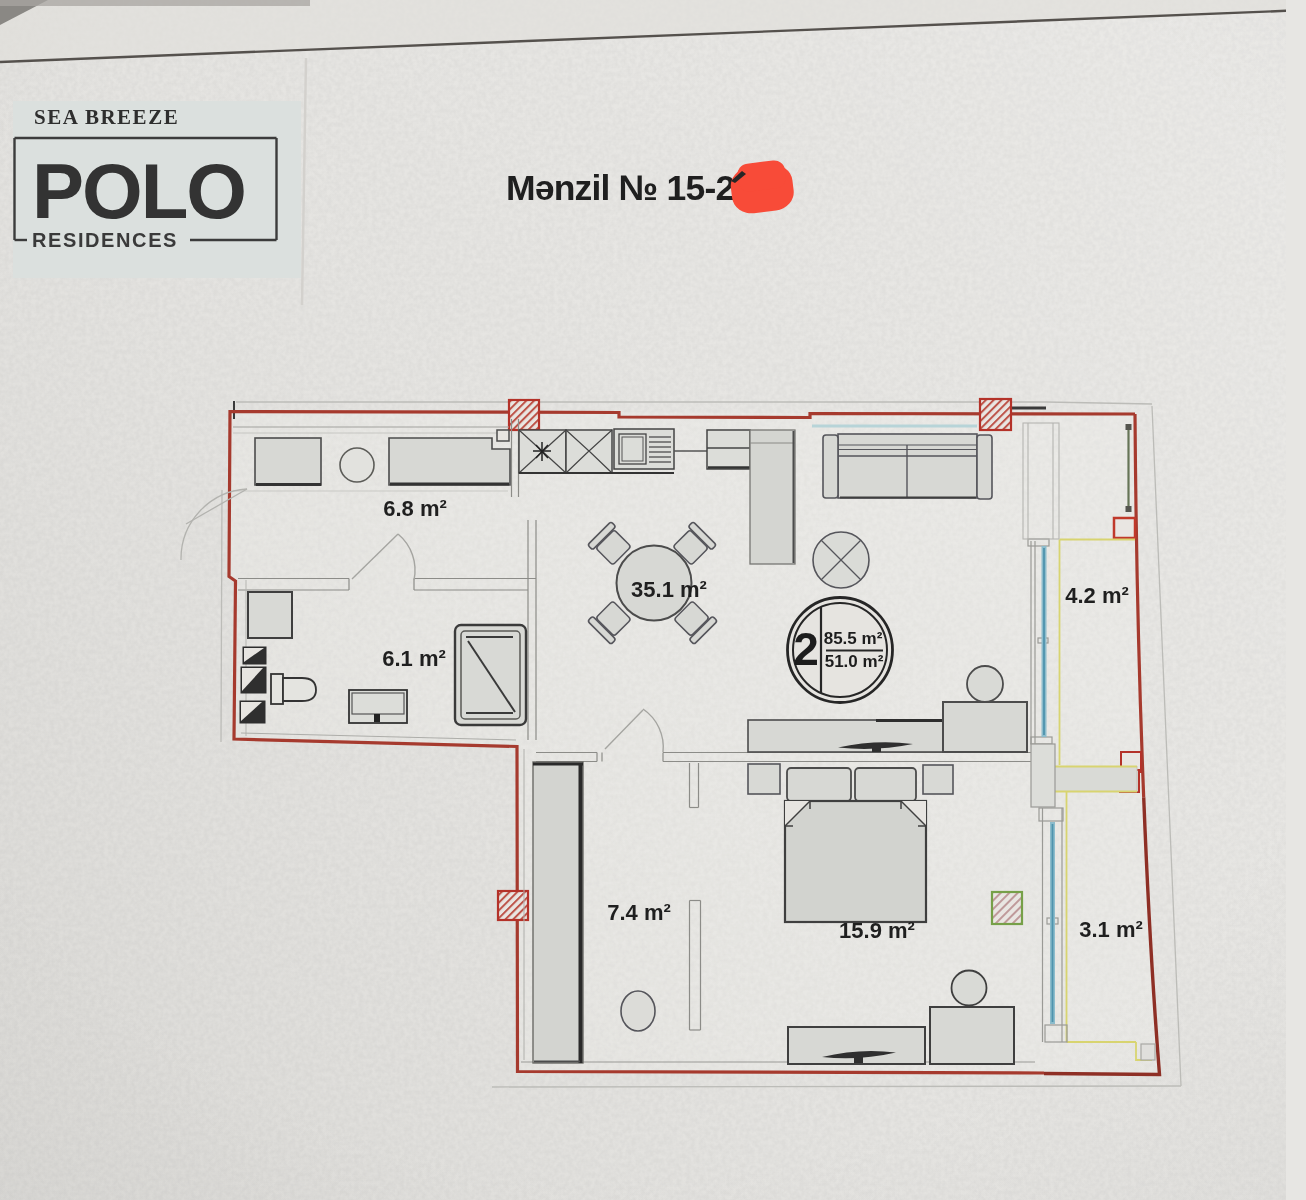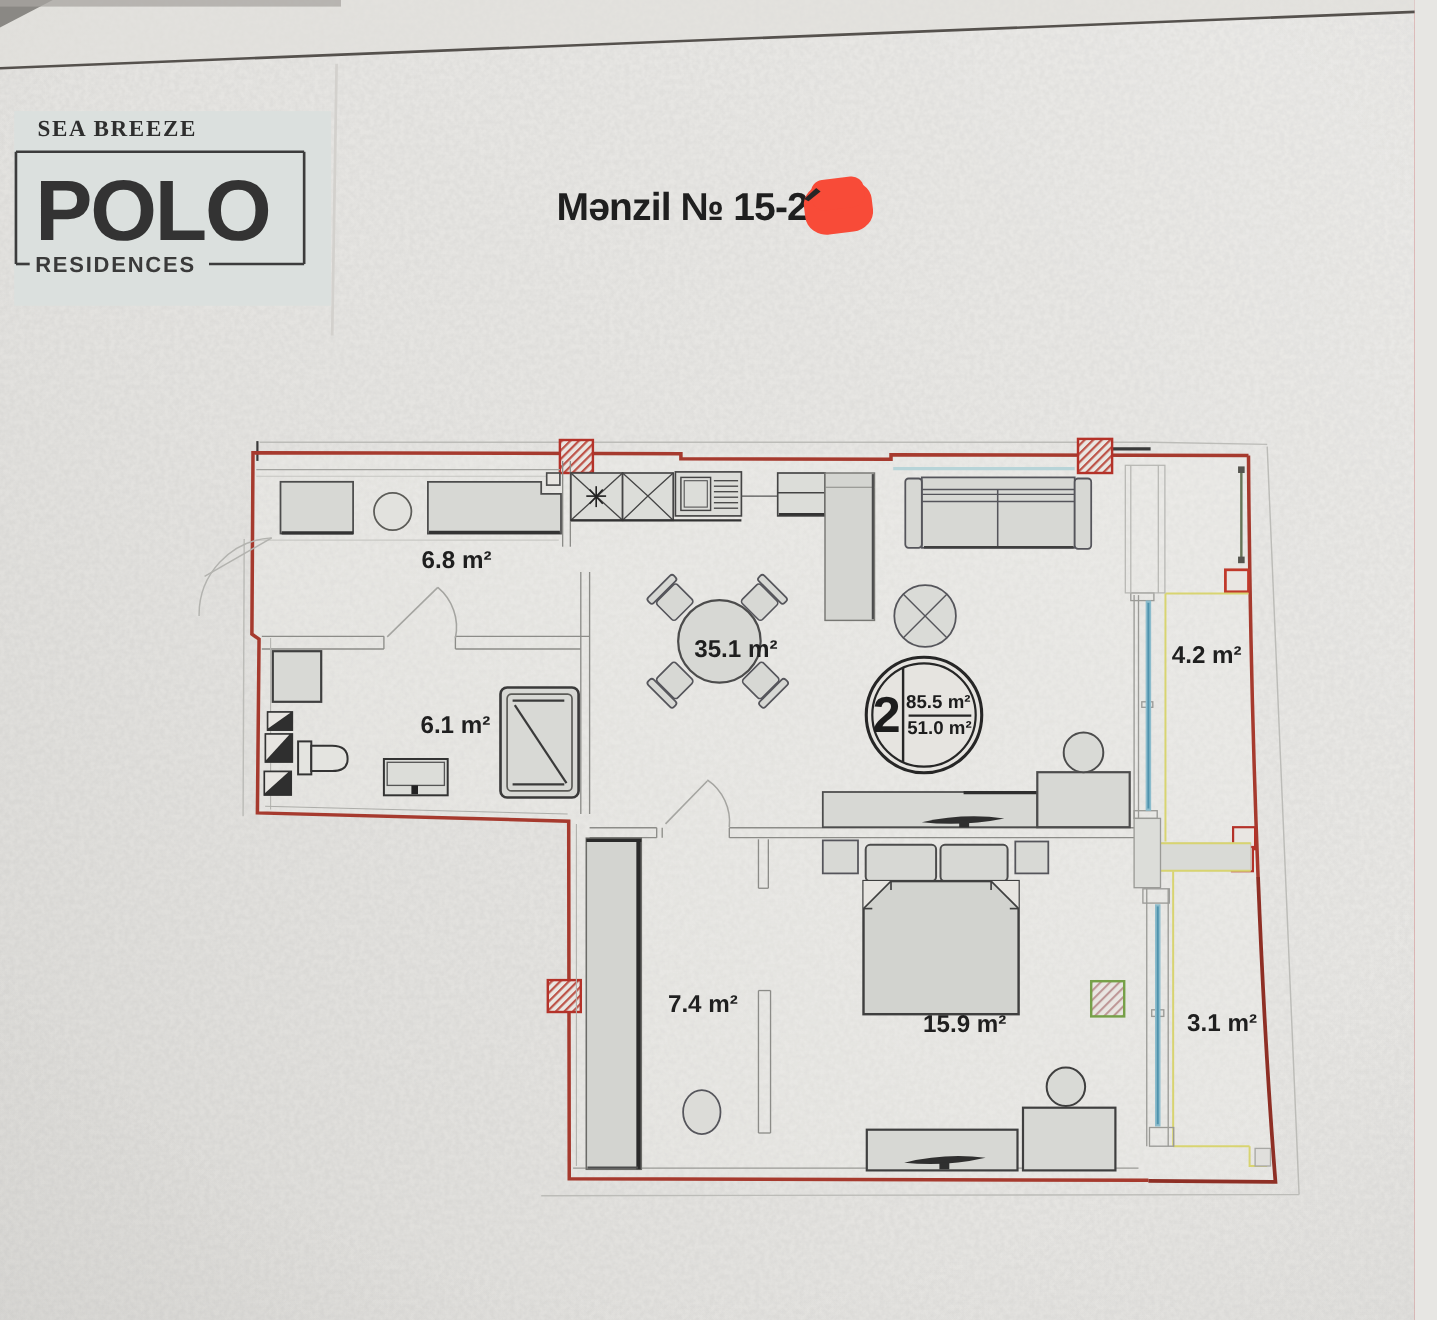--- a/index.html
+++ b/index.html
@@ -1,16 +1,16 @@
 <!DOCTYPE html>
 <html><head>
 <meta charset="utf-8">
 <style>
 html,body{margin:0;padding:0;background:#e7e6e3}
-#page{position:relative;width:1286px;height:1200px;background:#b91c1c;overflow:hidden;font-family:"Liberation Sans",sans-serif}
+#page{position:relative;width:1286px;height:1200px;background:#0ea5e9;overflow:hidden;font-family:"Liberation Sans",sans-serif}
 text{font-family:"Liberation Sans",sans-serif}
 </style>
 </head>
 <body>
 <div id="page">
 <svg width="1306" height="1200" viewBox="0 0 1306 1200">
 <defs>
 <pattern id="rh" patternUnits="userSpaceOnUse" width="5.5" height="5.5" patternTransform="rotate(45)">
 <rect width="5.5" height="5.5" fill="#e9e6e2"></rect>
           <line x1="1" y1="0" x2="1" y2="5.5" stroke="#bd5348" stroke-width="2"></line>

